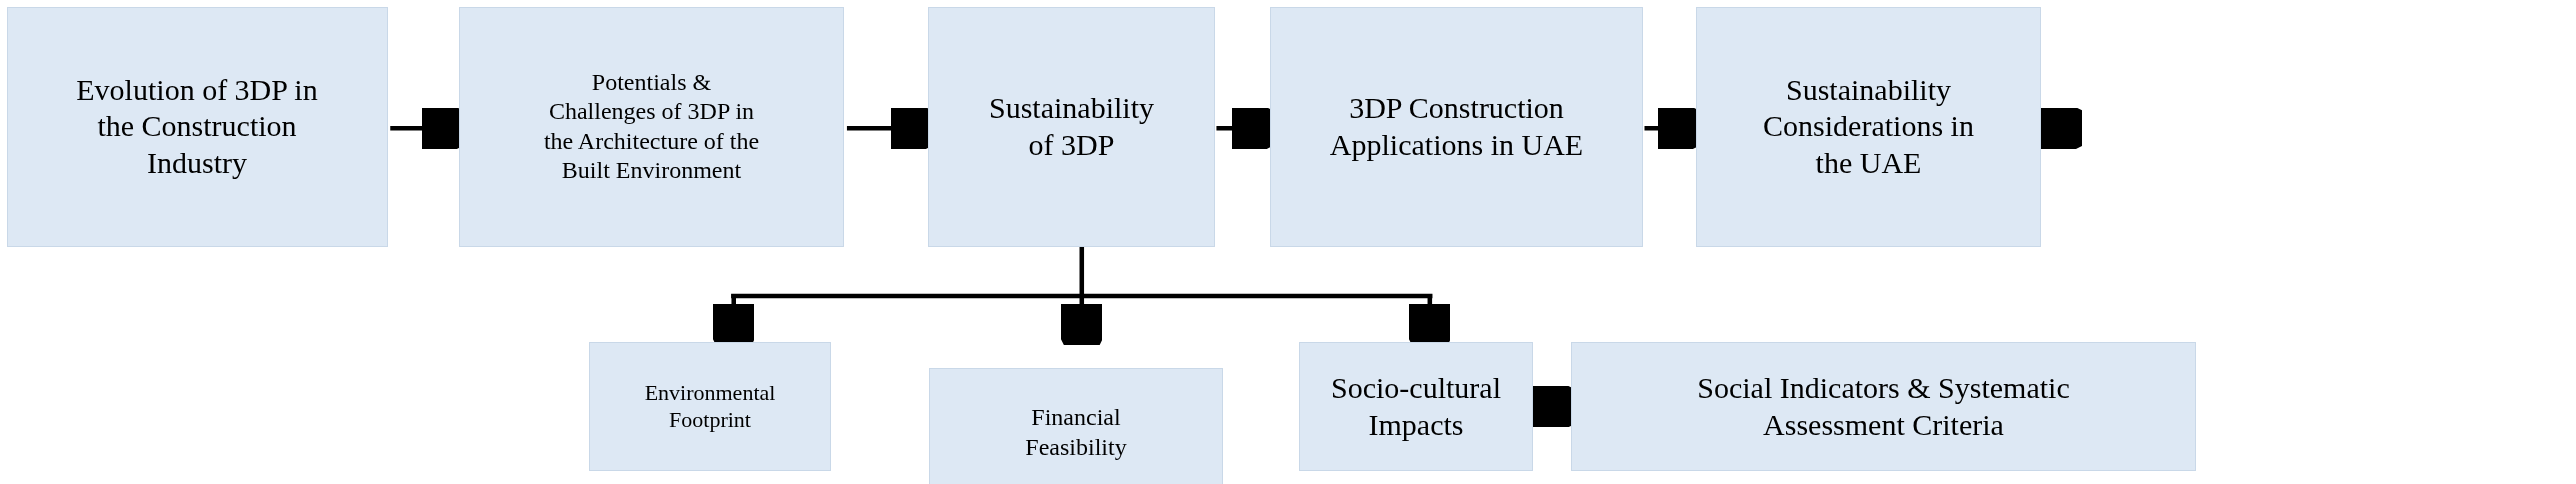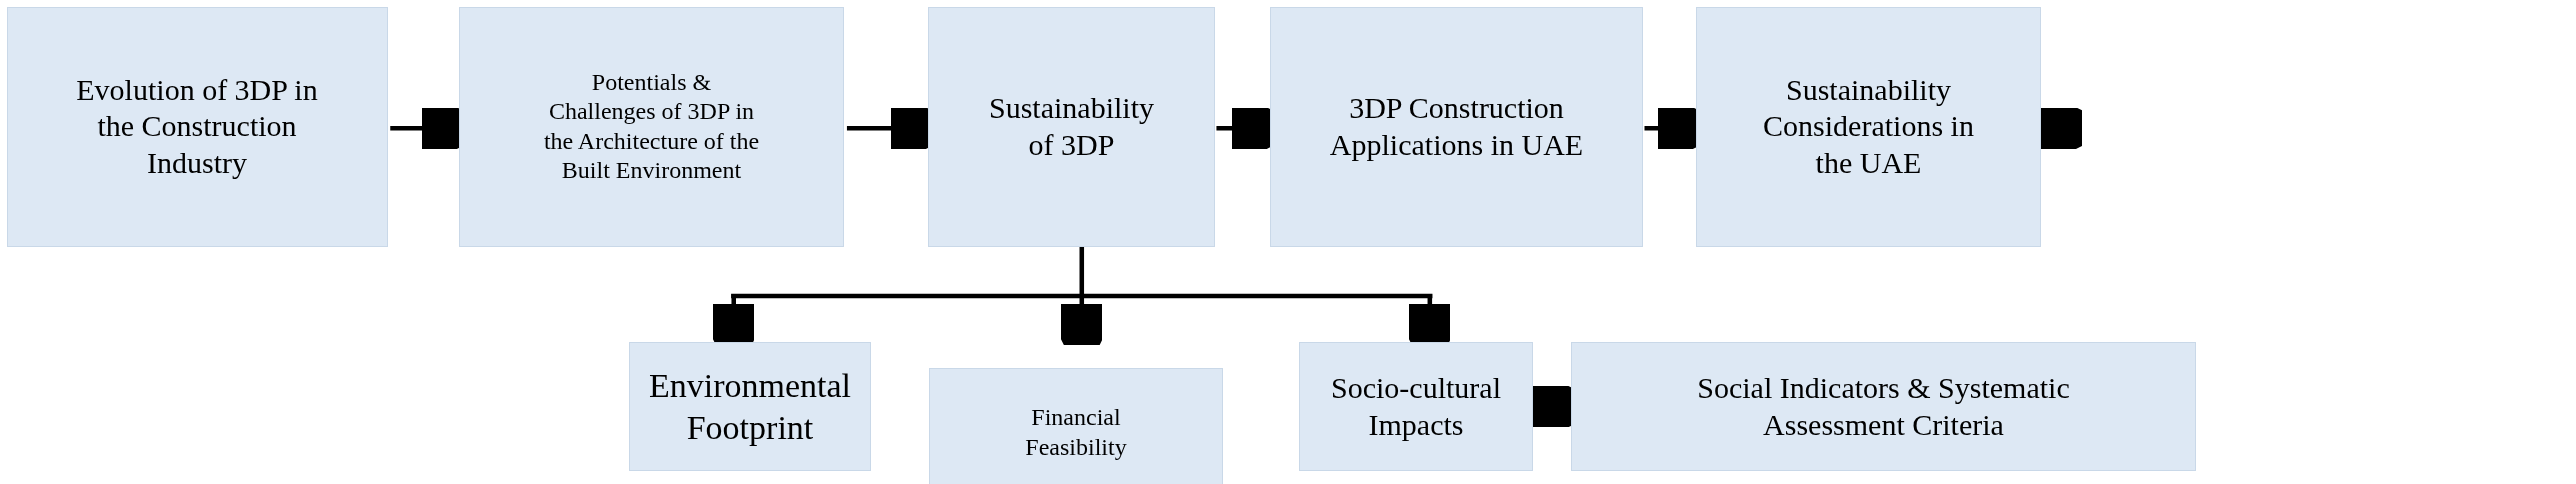--- a/index.html
+++ b/index.html
@@ -22,21 +22,21 @@
   }
   .node .lbl{display:block;white-space:pre-line;}
   
   #n1{left:6.5px;  top:6.5px; width:381px;  height:240px; font-size:30px;}
   #n2{left:459px; top:6.5px; width:385px;  height:240px; font-size:24px;}
   #n3{left:928px;top:6.5px; width:287px;  height:240px; font-size:30px;}
   #n4{left:1270px;top:6.5px; width:373px;  height:240px; font-size:30px;}
   #n5{left:1696px;top:6.5px; width:345px;  height:240px; font-size:30px;}
   #n6{left:2079px;top:6.5px; width:489px;  height:240px; font-size:30px;}
   
-  #n7{left:589px; top:342px; width:242px; height:129px; font-size:34px;margin-left:40px;}
+  #n7{left:589px; top:342px; width:242px; height:129px; font-size:22px;}
   #n8{left:929px;top:342px; width:294px; height:129px; font-size:24px;margin-top:26px;}
   #n9{left:1299px;top:342px; width:234px; height:129px; font-size:30px;}
   #n10{left:1571px;top:342px;width:625px; height:129px; font-size:30px;}
 
   svg#edges{position:absolute;left:0;top:0;width:2576px;height:484px;pointer-events:none;}
   svg#edges line, svg#edges path{stroke:#000;stroke-width:7;fill:none;}
 </style>
 </head>
 <body>
 

